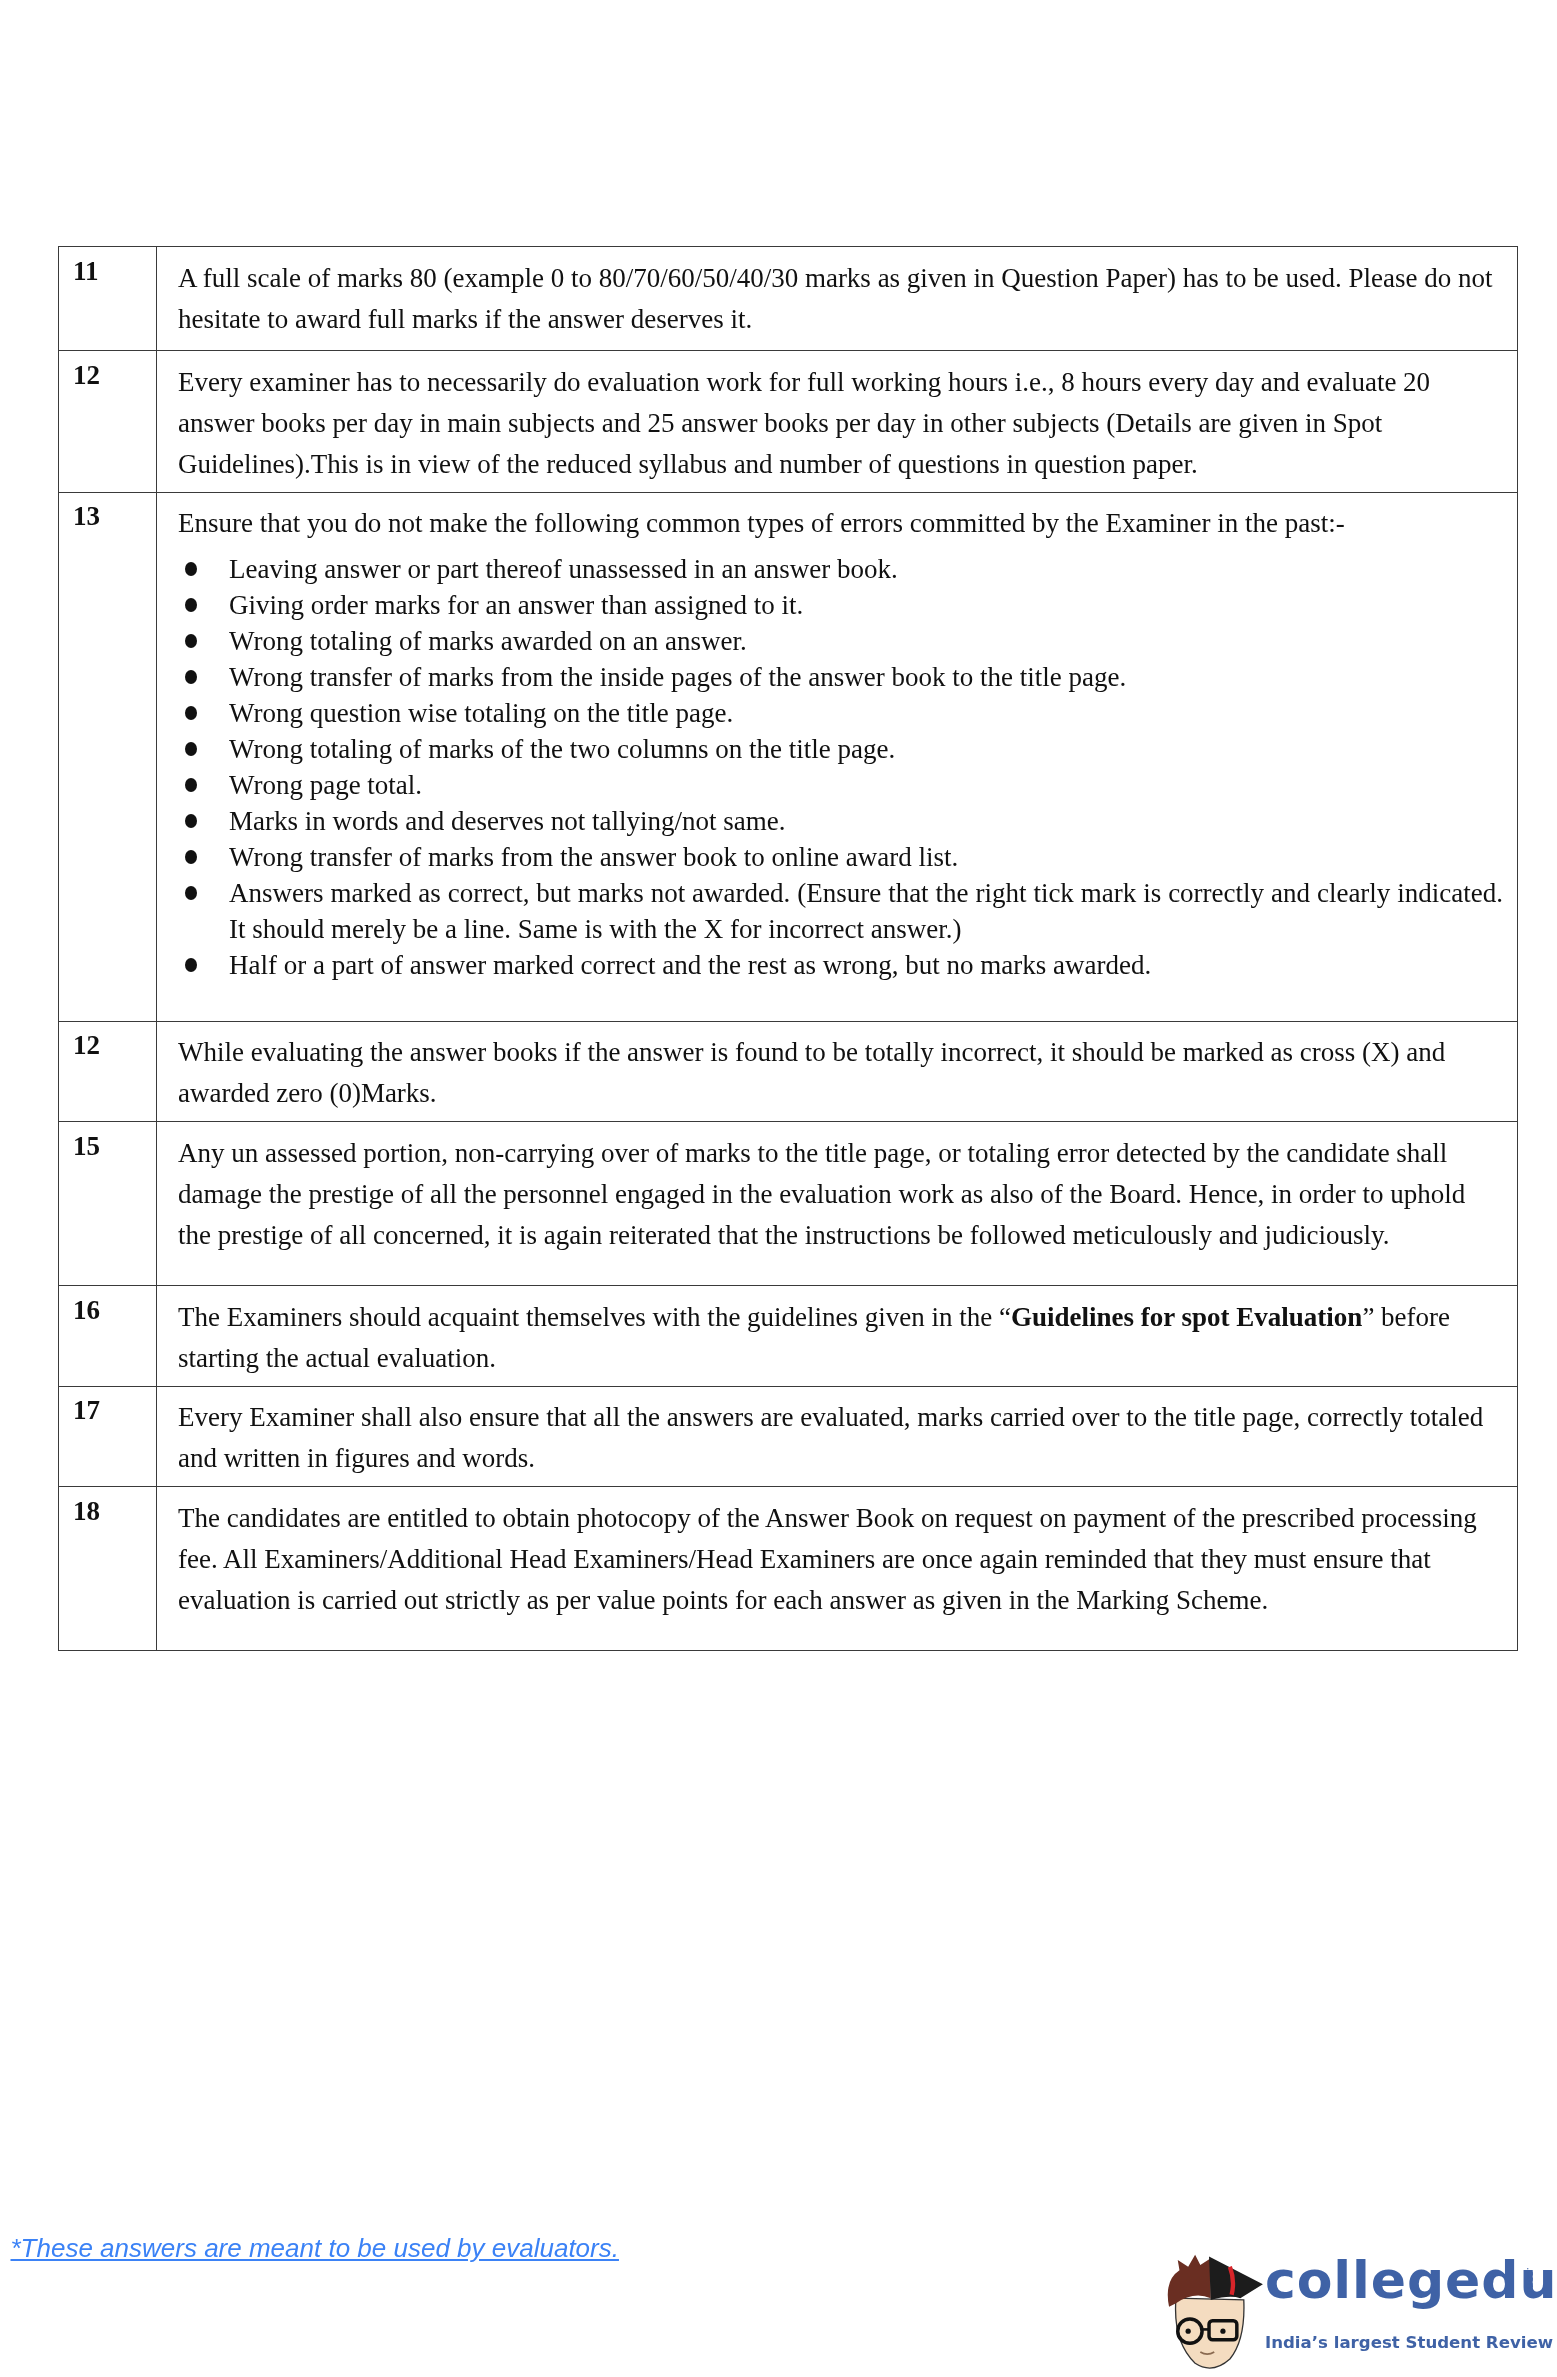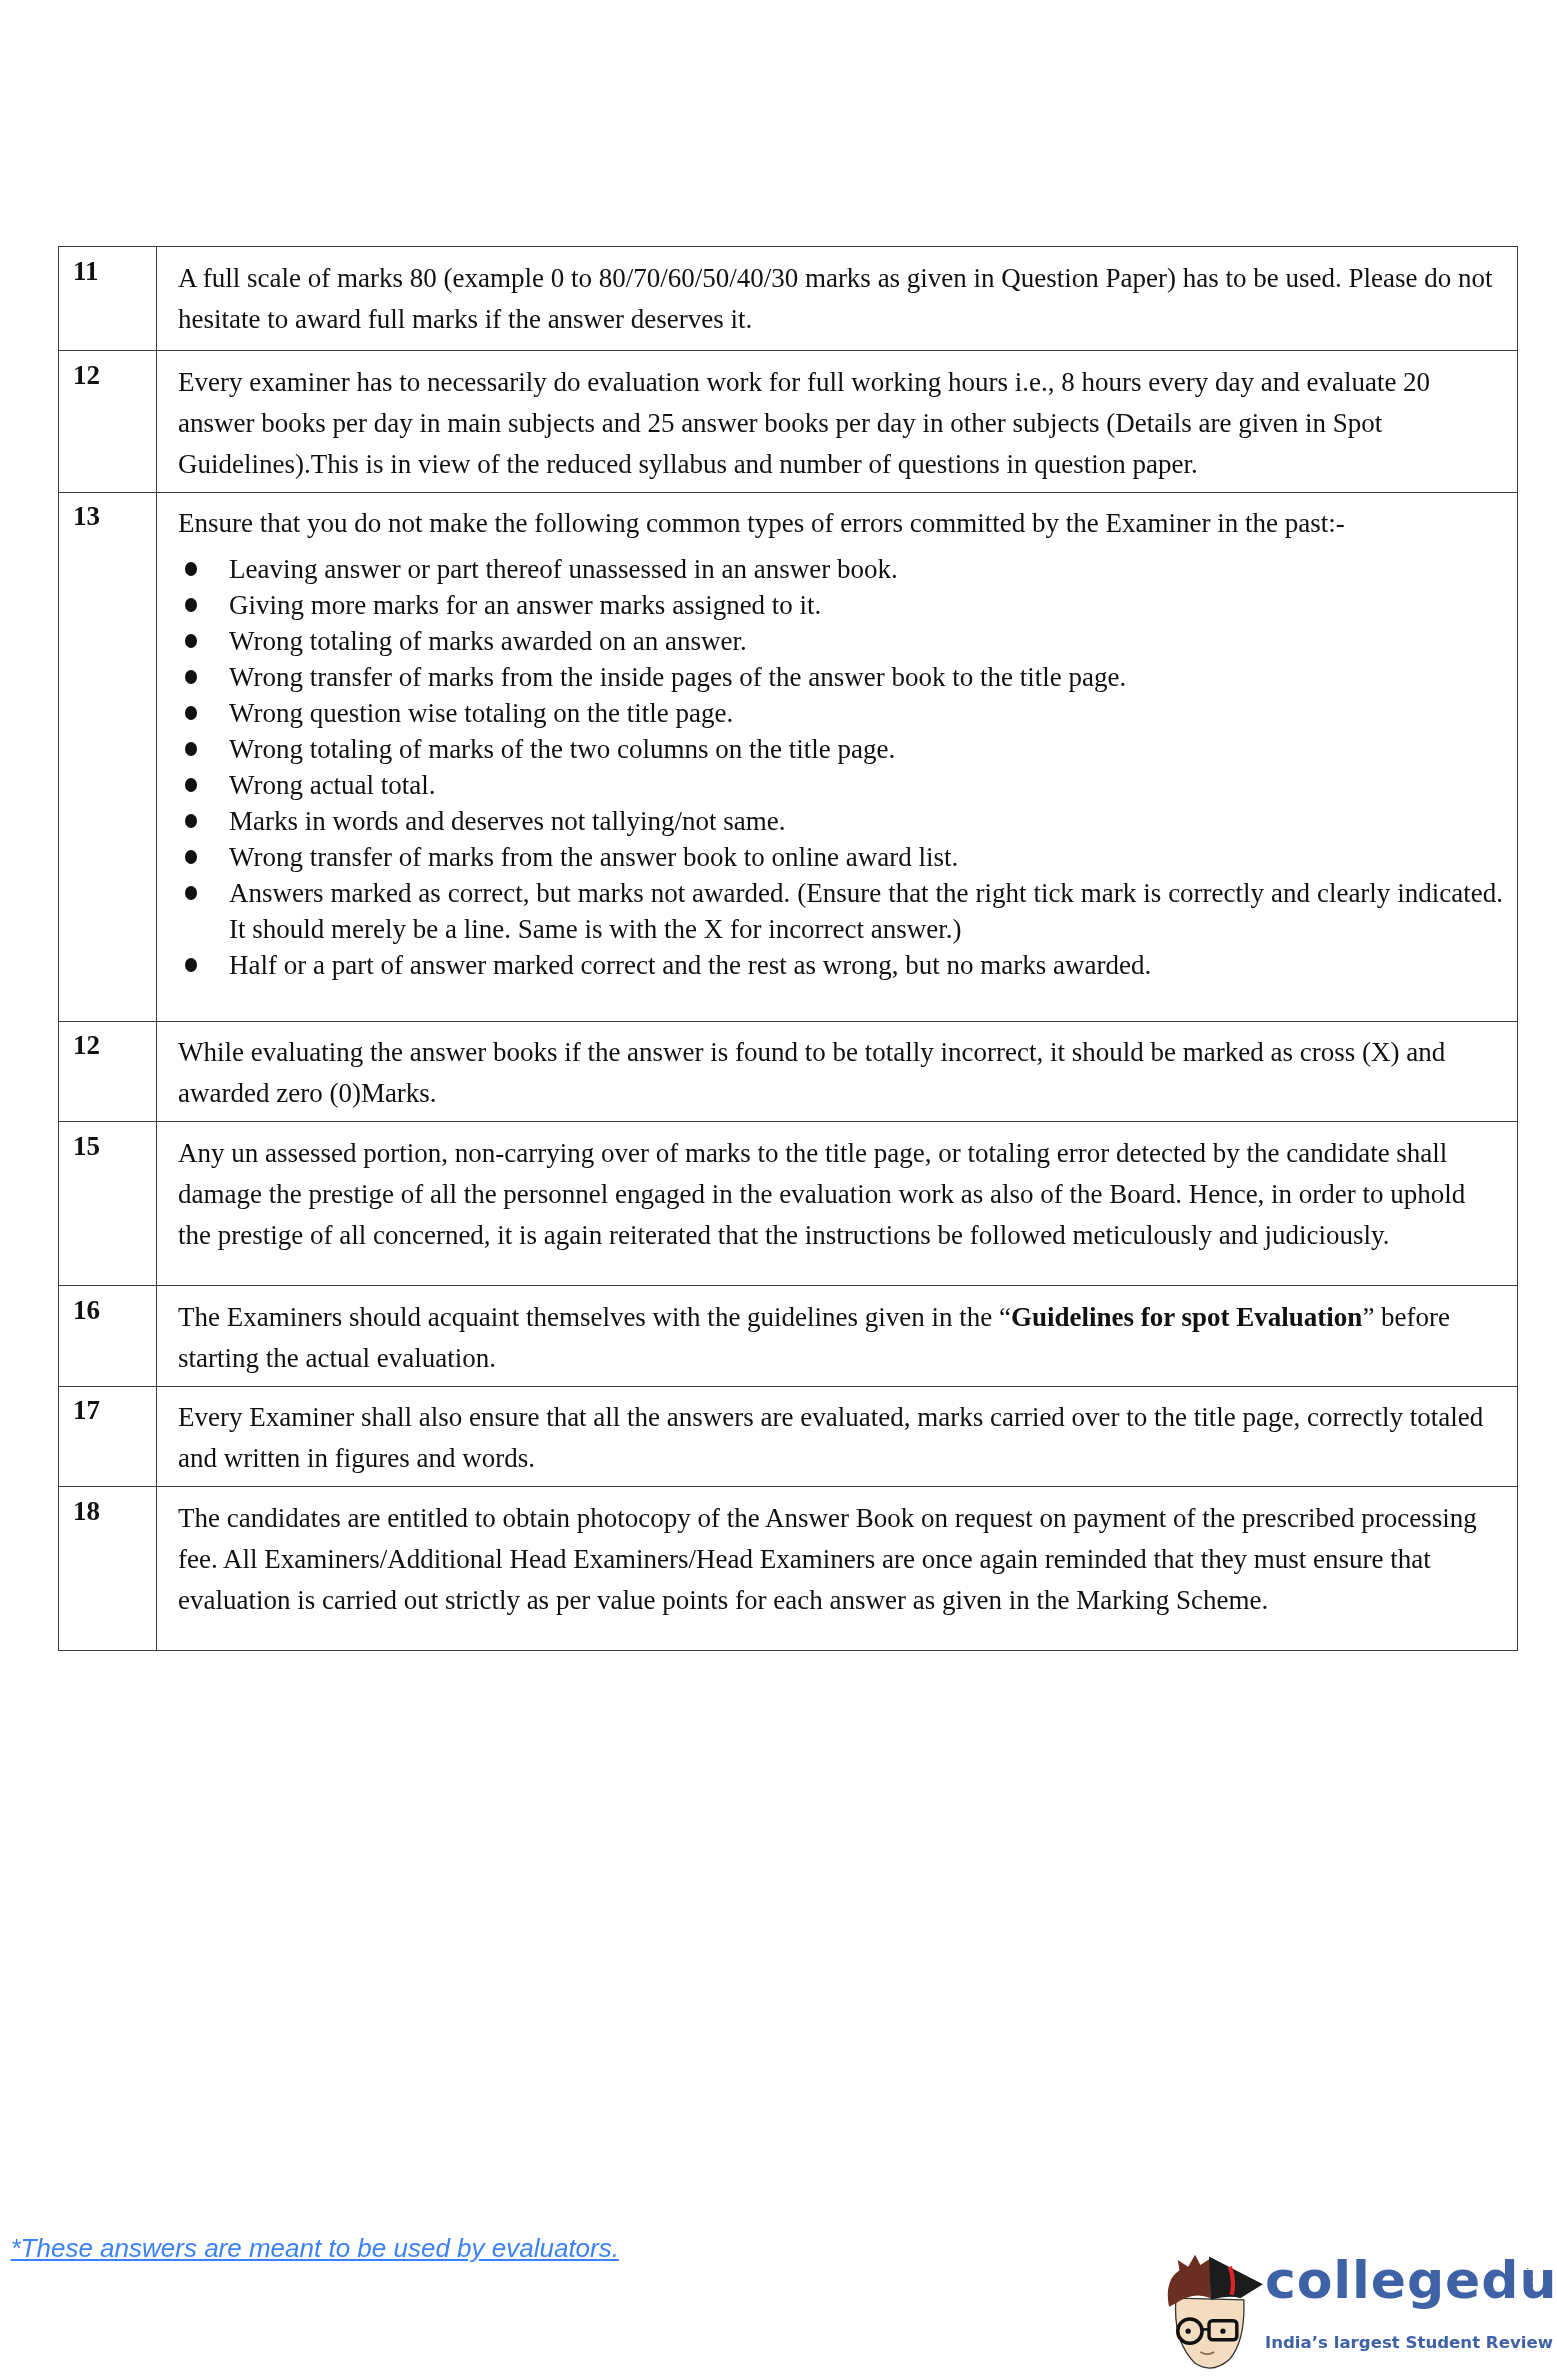--- a/index.html
+++ b/index.html
@@ -46,26 +46,26 @@
     <td class="txt">
           <p>Every examiner has to necessarily do evaluation work for full working hours i.e., 8 hours every day and evaluate 20 answer books per day in main subjects and 25 answer books per day in other subjects (Details are given in Spot Guidelines).This is in view of the reduced syllabus and number of questions in question paper.</p>
         </td>
   </tr>
   <tr class="r13">
     <td class="num">13</td>
     <td class="txt">
       <p>Ensure that you do not make the following common types of errors committed by the Examiner in the past:-</p>
       <ul class="errs">
         <li><span class="dot"></span><span>Leaving answer or part thereof unassessed in an answer book.</span></li>
-        <li><span class="dot"></span><span>Giving more marks for an answer marks assigned to it.</span></li>
+        <li><span class="dot"></span><span>Giving order marks for an answer than assigned to it.</span></li>
         <li><span class="dot"></span><span>Wrong totaling of marks awarded on an answer.</span></li>
         <li><span class="dot"></span><span>Wrong transfer of marks from the inside pages of the answer book to the title page.</span></li>
         <li><span class="dot"></span><span>Wrong question wise totaling on the title page.</span></li>
         <li><span class="dot"></span><span>Wrong totaling of marks of the two columns on the title page.</span></li>
-        <li><span class="dot"></span><span>Wrong actual total.</span></li>
+        <li><span class="dot"></span><span>Wrong page total.</span></li>
         <li><span class="dot"></span><span>Marks in words and deserves not tallying/not same.</span></li>
         <li><span class="dot"></span><span>Wrong transfer of marks from the answer book to online award list.</span></li>
         <li><span class="dot"></span><span>Answers marked as correct, but marks not awarded. (Ensure that the right tick mark is correctly and clearly indicated. It should merely be a line. Same is with the X for incorrect answer.)</span></li>
         <li><span class="dot"></span><span>Half or a part of answer marked correct and the rest as wrong, but no marks awarded.</span></li>
       </ul>
     </td>
   </tr>
   <tr class="r14">
     <td class="num">12</td>
     <td class="txt">

